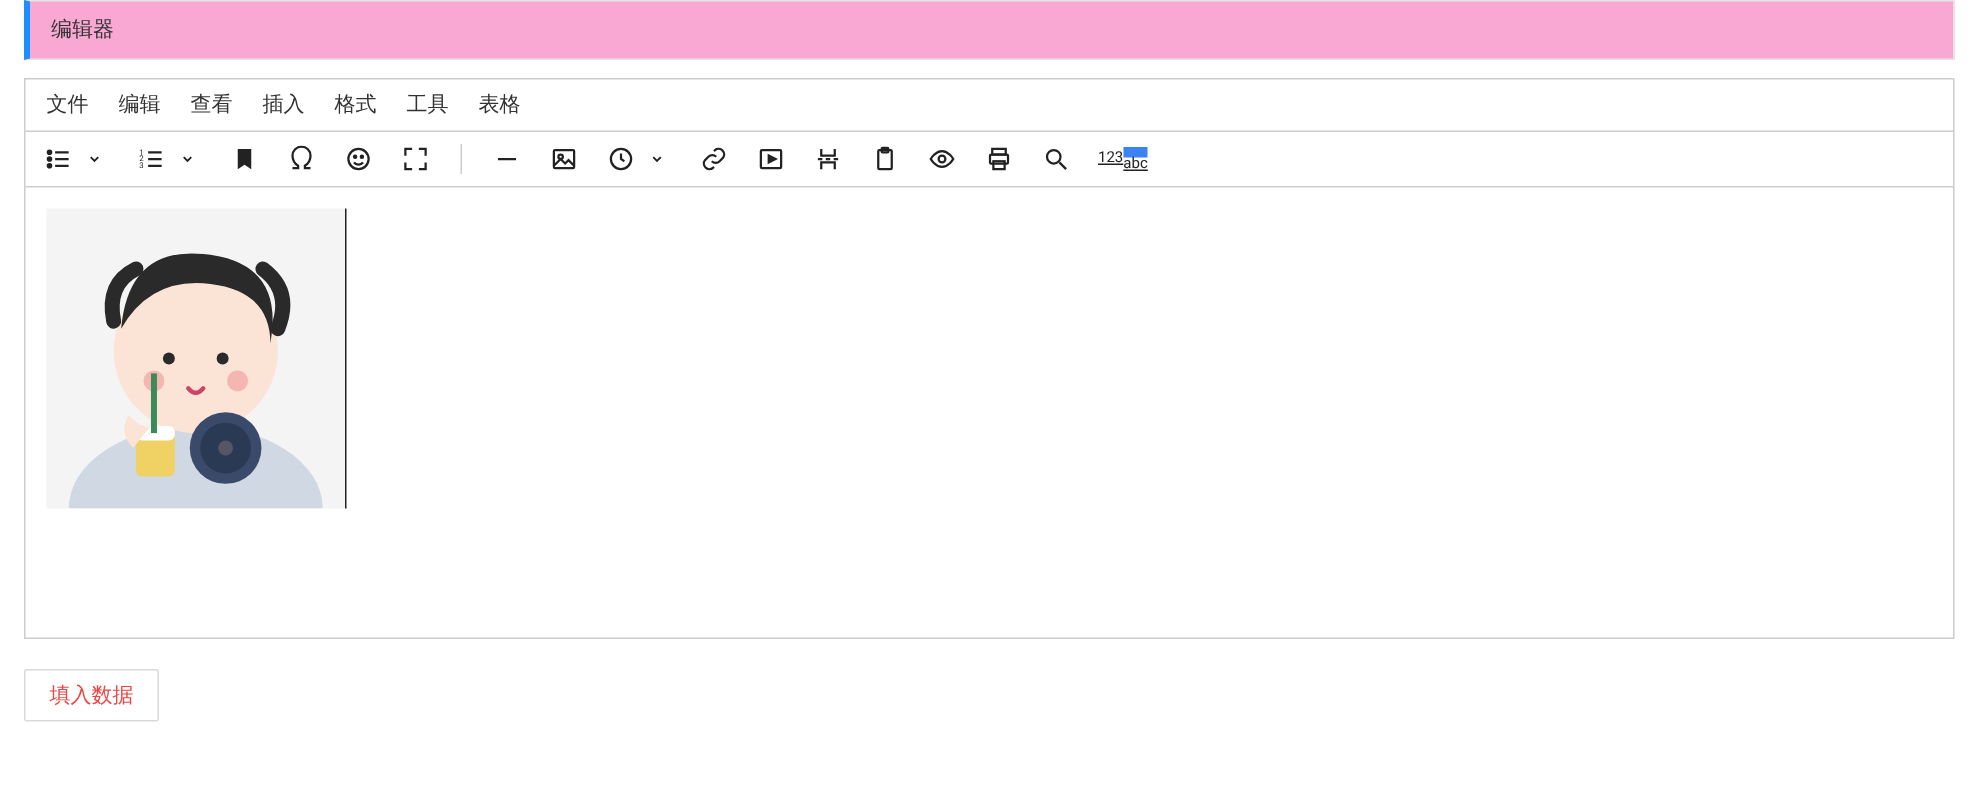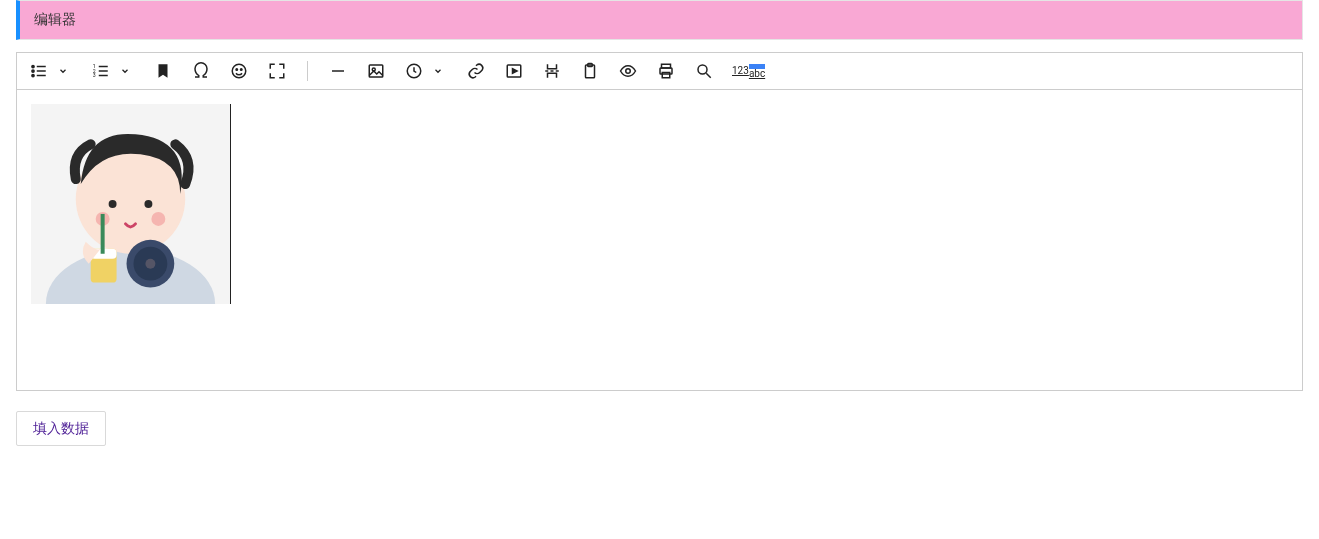--- a/index.html
+++ b/index.html
@@ -57,43 +57,52 @@
   }
   .footer-btns { margin-top: 20px; display:flex; gap:10px; }
   .btn {
     padding: 6px 16px;
     font-size: 14px;
     border-radius: 2px;
     cursor: pointer;
     line-height: 1.5;
   }
   .btn-default {
-    background:#fff; border:1px solid #d9d9d9; color:#4c1d95;
+    background:#fff; border:1px solid #d9d9d9; color:#ef4444;
   }
   .btn-green {
     background:#1f8c66; border:1px solid #1f8c66; color:#fff;
   }
   .btn-blue {
     background:#1890ff; border:1px solid #1890ff; color:#fff;
   }
   .abc-badge { font-size:10px; line-height:1; text-align:center; }
   .abc-badge .top { display:block; }
-  .abc-badge .bot { display:block; border-top:5px solid #3b82f6; }
+  .abc-badge .bot { display:block; border-top:7px solid #3b82f6; }
 </style>
 </head>
 <body>
 
 <div class="page">
 
   <div class="panel-header">
     <span>编辑器</span>
   </div>
 
   <div class="editor-wrap">
 
+    <div class="menubar">
+      <span>文件</span>
+      <span>编辑</span>
+      <span>查看</span>
+      <span>插入</span>
+      <span>格式</span>
+      <span>工具</span>
+      <span>表格</span>
+    </div>
 
     <div class="toolbar">
 
       <div class="tb-group">
         <span class="tb-btn">
           <svg viewBox="0 0 24 24" fill="none" stroke="currentColor" stroke-width="2">
               <circle cx="4" cy="6" r="1.5" fill="currentColor"></circle>
               <line x1="9" y1="6" x2="21" y2="6"></line>
               <circle cx="4" cy="12" r="1.5" fill="currentColor"></circle>
               <line x1="9" y1="12" x2="21" y2="12"></line>

